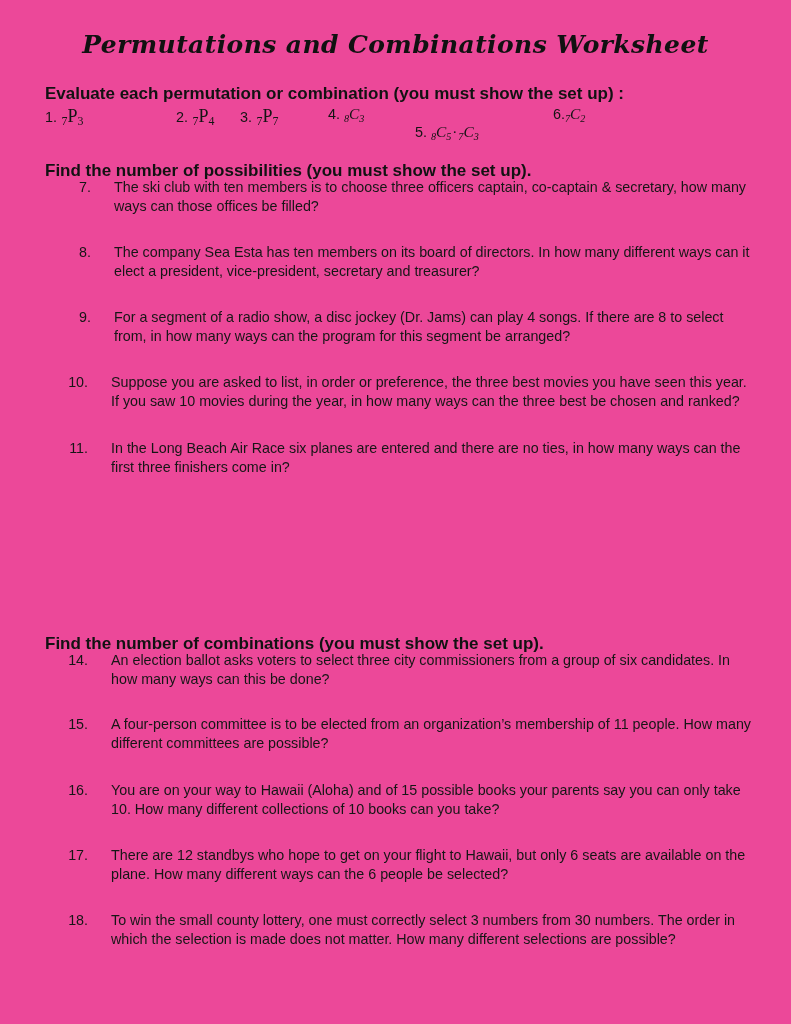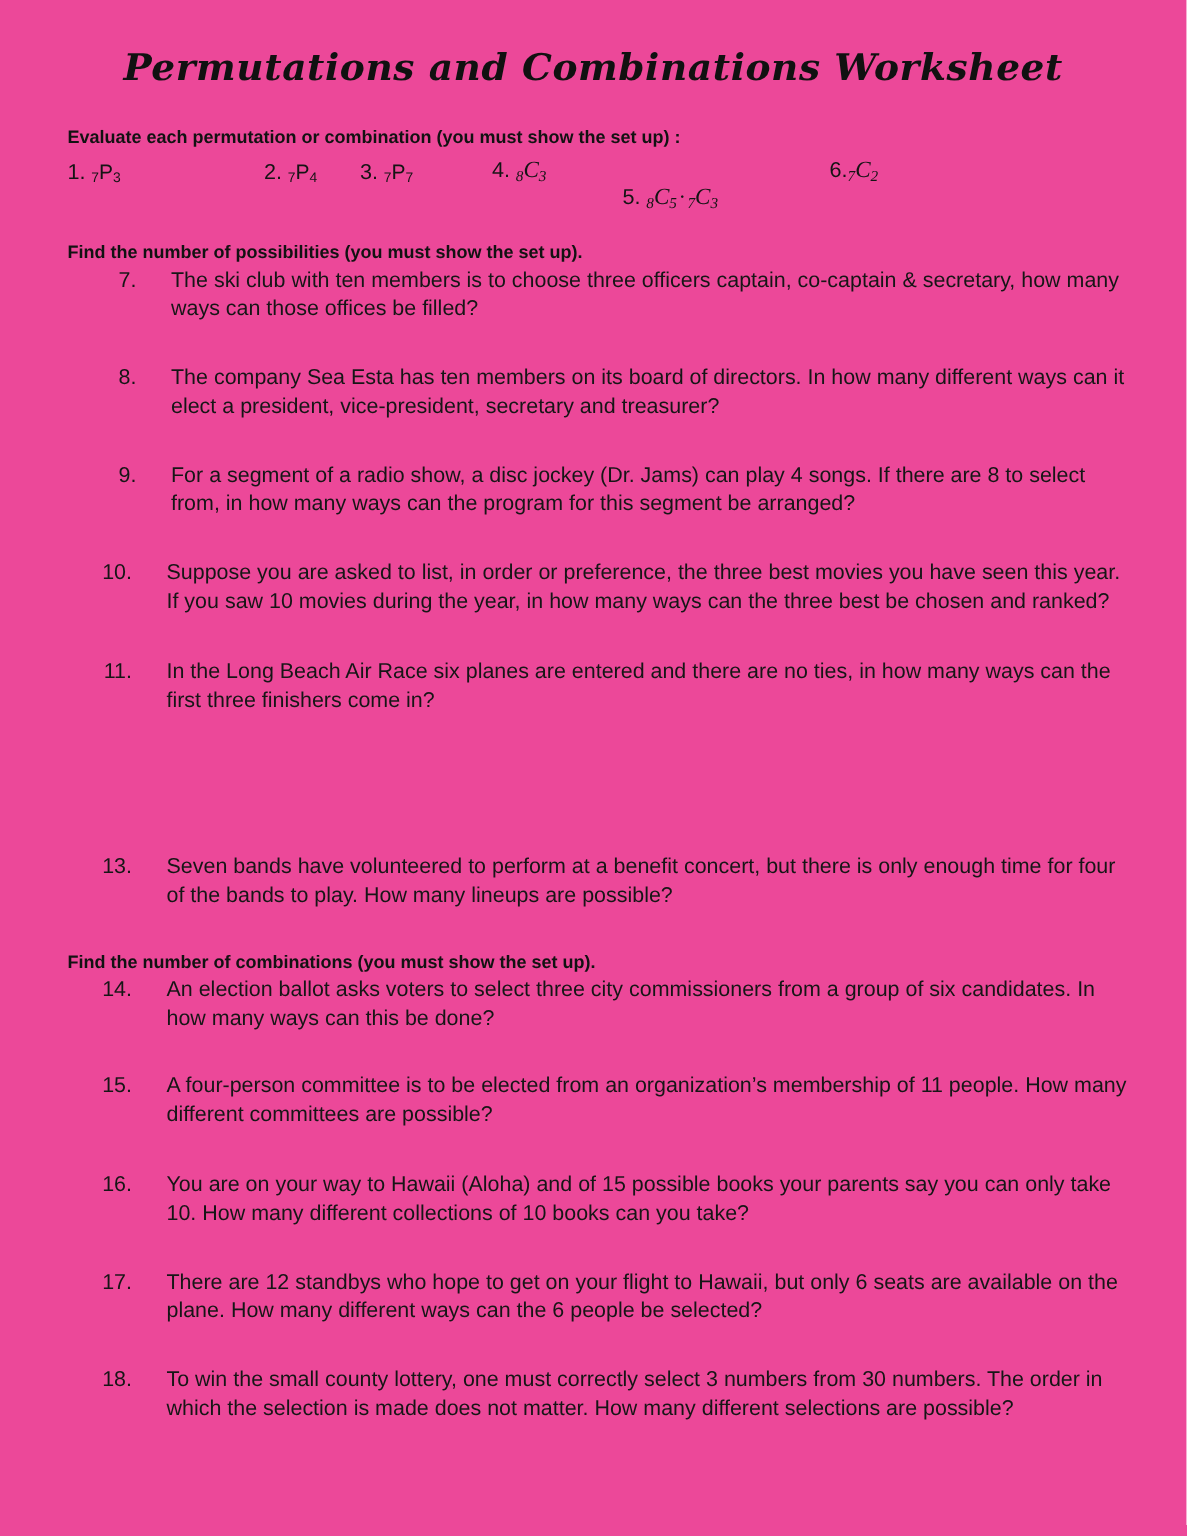--- a/index.html
+++ b/index.html
@@ -30,21 +30,21 @@
     font-size: 24.5px;
     letter-spacing: 0.4px;
     color: #111111;
     transform: scaleX(1.02);
   }
 
   
   .section-heading {
     position: absolute;
     left: 45px;
-    font-size: 12px;
+    font-size: 17px;
     font-weight: bold;
     color: #121212;
     white-space: nowrap;
   }
 
   
   .formula-row {
     position: absolute;
     left: 45px;
     top: 105px;
@@ -55,22 +55,22 @@
     position: absolute;
     font-size: 14.4px;
     color: #141414;
     white-space: nowrap;
     line-height: 1;
   }
   .fnum {
     font-family: "Liberation Sans", sans-serif;
   }
   .perm {
-    font-family: Liberation Sans, sans-serif;
-    font-size: 14px;
+    font-family: Liberation Serif, serif;
+    font-size: 18px;
     text-align: center;
   }
   .comb {
     font-family: "Liberation Serif", serif;
     font-style: italic;
     font-size: 15.4px;
     text-align: right;
   }
   sub {
     font-size: 0.66em;
@@ -168,24 +168,20 @@
     <span class="q-num">10.</span>
     <span class="q-text">Suppose you are asked to list, in order or preference, the three best movies you have seen this year.  If you saw 10 movies during the year, in how many ways can the three best be chosen and ranked?</span>
   </div>
 
   <div class="question" style="left:62px; top:439px; width:692px;">
     <span class="q-num">11.</span>
     <span class="q-text">In the Long Beach Air Race six planes are entered and there are no ties, in how many ways can the first three finishers come in?</span>
   </div>
 
 
-  <div class="question" style="left:62px; top:569px; width:692px;">
-    <span class="q-num">13.</span>
-    <span class="q-text">Seven bands have volunteered to perform at a benefit concert, but there is only enough time for four of the bands to play.  How many lineups are possible?</span>
-  </div>
 
   <div class="section-heading" style="top:634px;">Find the number of combinations (you must show the set up).</div>
 
   <div class="question" style="left:62px; top:651px; width:690px;">
     <span class="q-num">14.</span>
     <span class="q-text">An election ballot asks voters to select three city commissioners from a group of six candidates.  In how many ways can this be done?</span>
   </div>
 
   <div class="question" style="left:62px; top:715px; width:690px;">
     <span class="q-num">15.</span>

